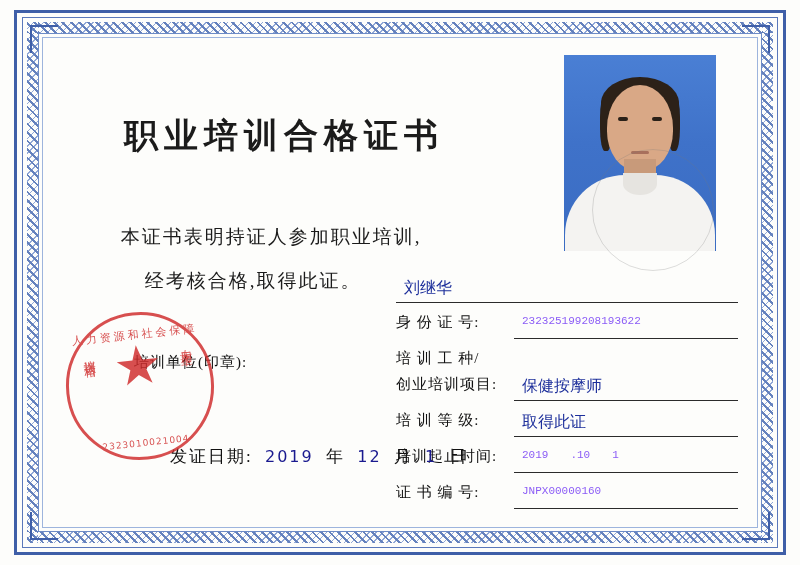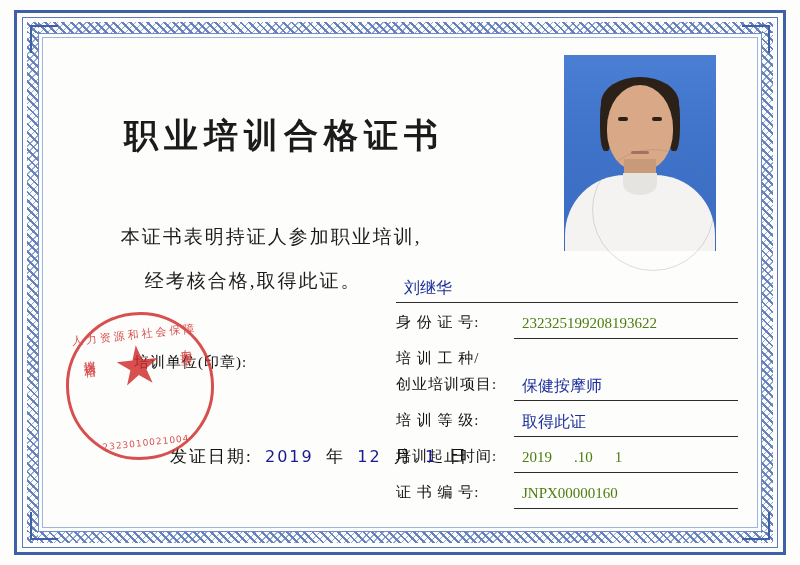--- a/index.html
+++ b/index.html
@@ -222,23 +222,23 @@
   }
   .field-label .lbl-line { display: block; }
   .field-label.spread {
     display: flex;
     justify-content: space-between;
   }
   .field-value {
     flex: 1;
     border-bottom: 1px solid #2b2b2b;
     padding: 0 4px 3px 8px;
-    font-size: 15px;
-    color: #4d7c0f;
-    font-family: Liberation Serif, serif;
+    font-size: 11px;
+    color: #8b5cf6;
+    font-family: Liberation Mono, monospace;
     white-space: nowrap;
     min-height: 20px;
   }
   .field-value.handwrite {
     color: #1d2f9b;
     font-family: "Liberation Serif", serif;
     font-size: 16px;
   }
   .date-value {
     display: flex;

